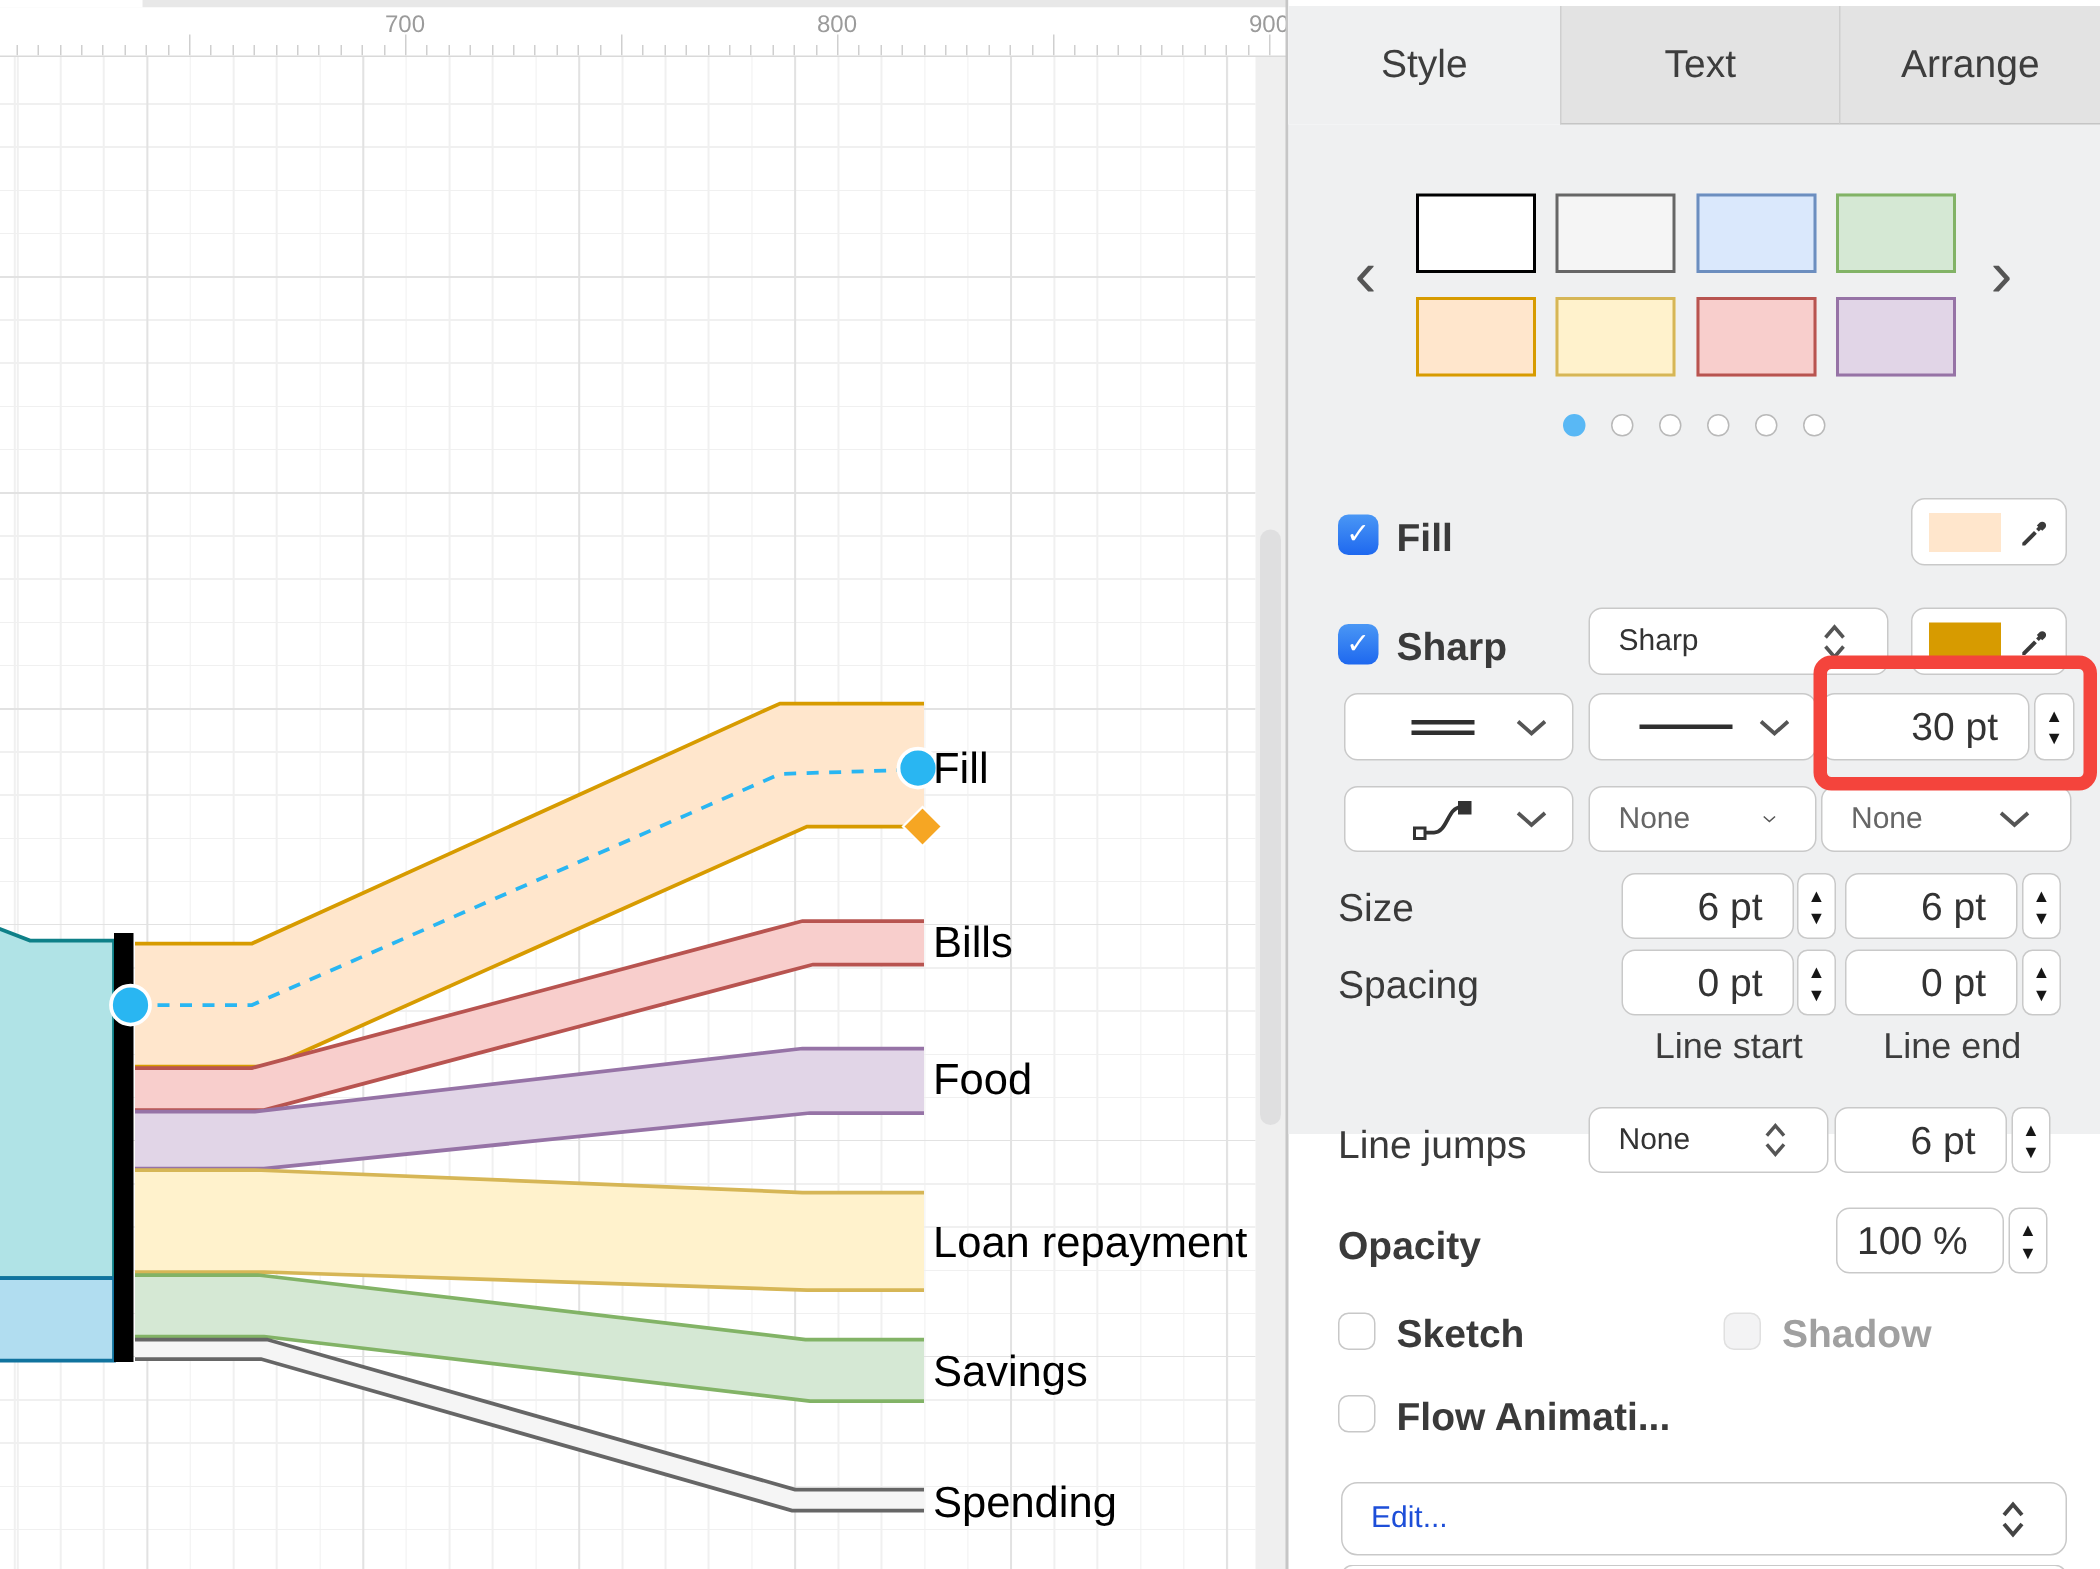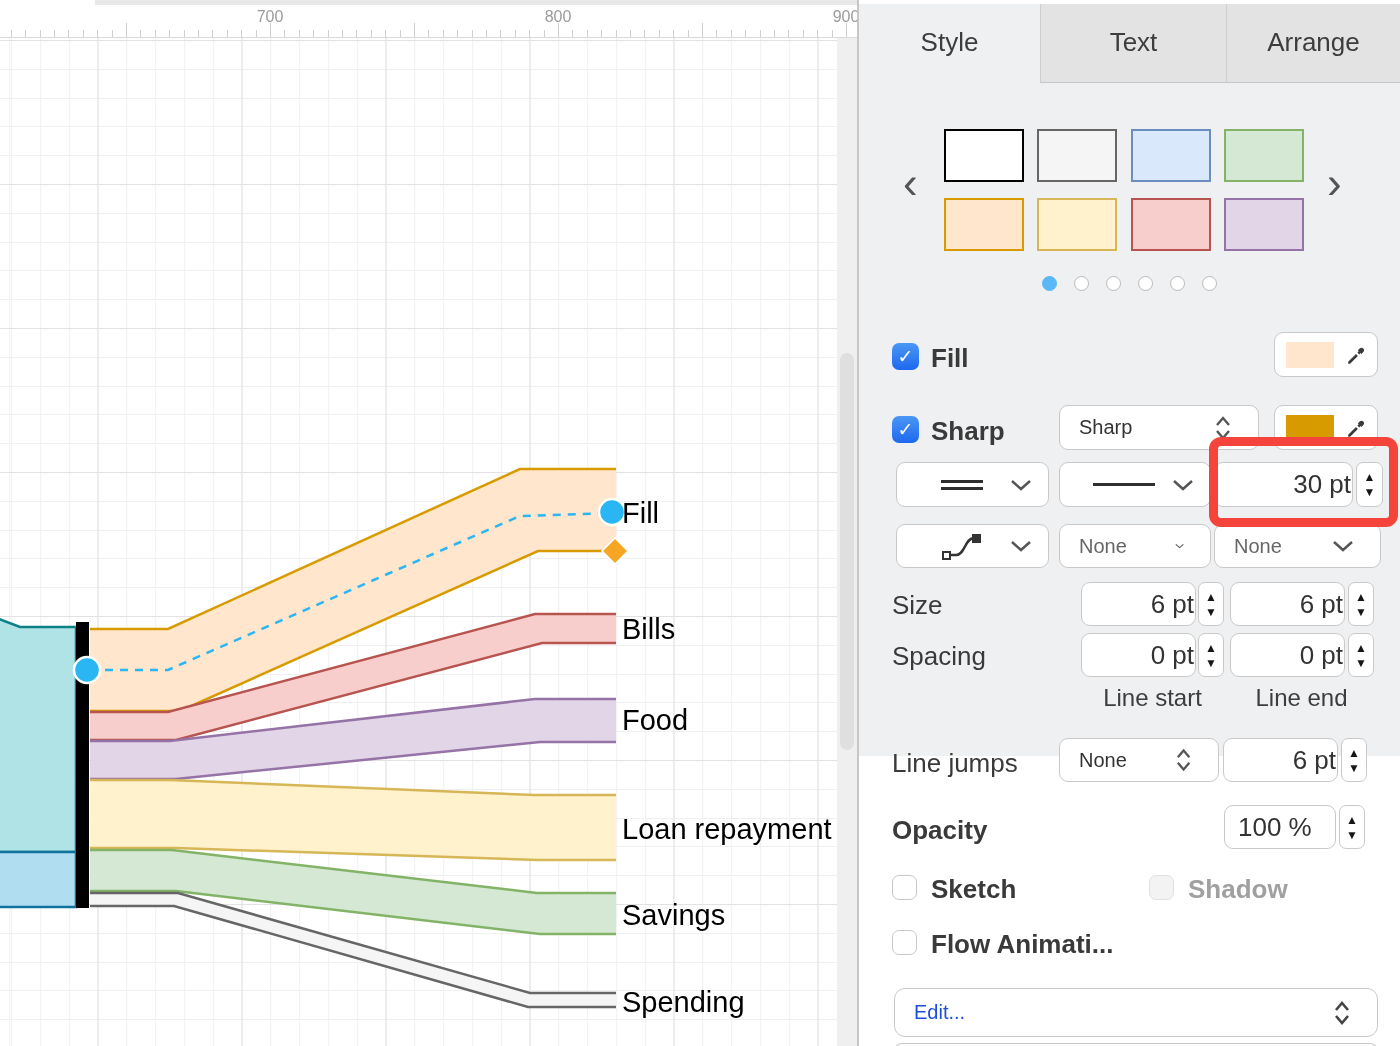--- a/index.html
+++ b/index.html
@@ -48,21 +48,21 @@
 
   .chk{width:27px;height:27px;border-radius:7px;box-sizing:border-box;display:flex;align-items:center;justify-content:center;}
   .chk.checked{background:linear-gradient(#4a97f5,#1e68ef);color:#fff;font-size:19px;font-weight:bold;}
   .chk.unchecked{background:#fff;border:1.5px solid #c8c8c8;color:transparent;}
   .chk.disabled{background:#f3f3f4;border:1.5px solid #e0e0e0;color:transparent;}
   .blabel{font-weight:bold;}
   .graylabel{color:#a0a0a0;font-weight:bold;}
 
   .btn,.input,.dropdown,.stepper{background:#fff;border:1.5px solid #c9c9c9;border-radius:9px;box-sizing:border-box;
     display:flex;align-items:center;}
-  .input{justify-content:flex-end;padding-right:1px;font-size:26px;color:#333;}
+  .input{justify-content:flex-end;padding-right:20px;font-size:26px;color:#333;}
   .input.left{justify-content:flex-start;padding-left:13px;}
   .dropdown{justify-content:space-between;padding:0 26px 0 19px;font-size:20px;color:#333;gap:48px;}
   .dropdown .val.gray{color:#666;}
   .btn{justify-content:space-between;padding:0 16px;}
   .btn .icon-wrap{flex:1;display:flex;justify-content:center;}
   .stepper{flex-direction:column;justify-content:center;line-height:1;color:#161616;font-size:12px;border-radius:7px;
     align-items:center;gap:3px;}
   .icon-dline{width:42px;height:10px;border-top:3px solid #2f2f2f;border-bottom:3px solid #2f2f2f;box-sizing:border-box;}
   .icon-sline{width:62px;height:0;border-top:3px solid #2f2f2f;}
   .swatch-chip{position:absolute;left:11px;top:9px;width:48px;height:26px;}

